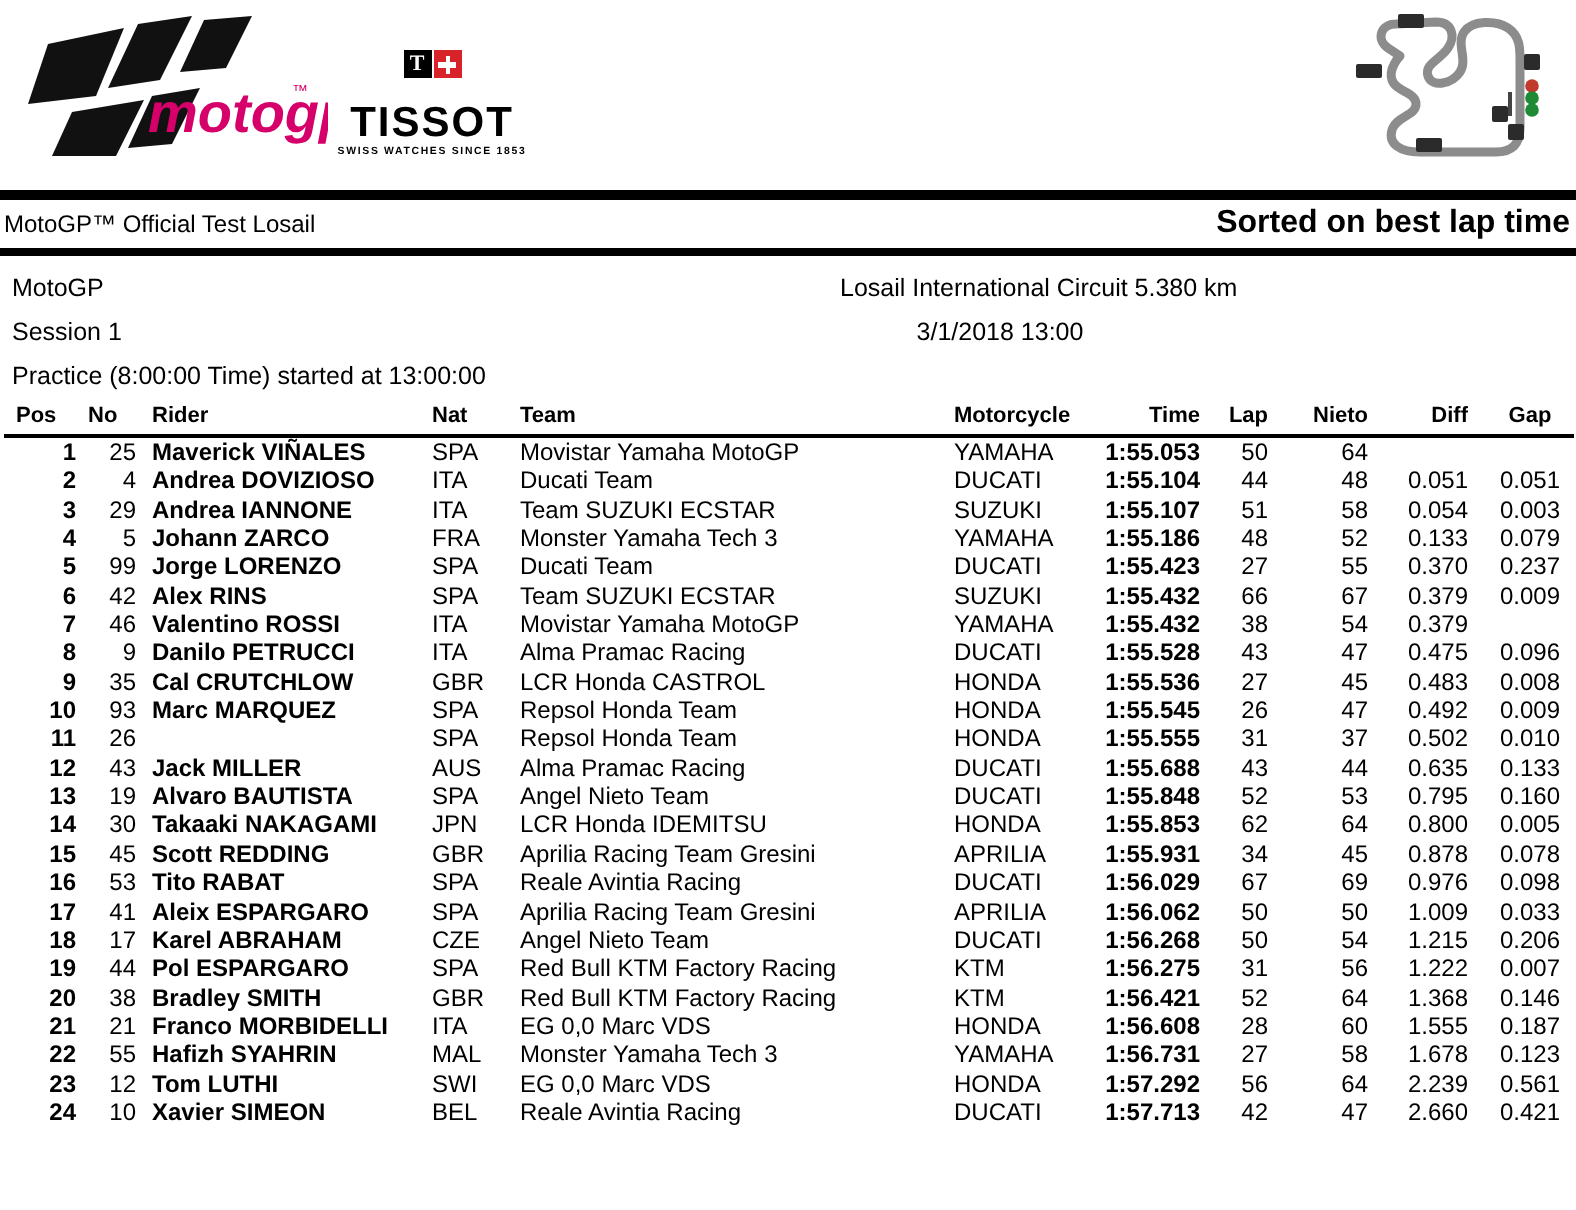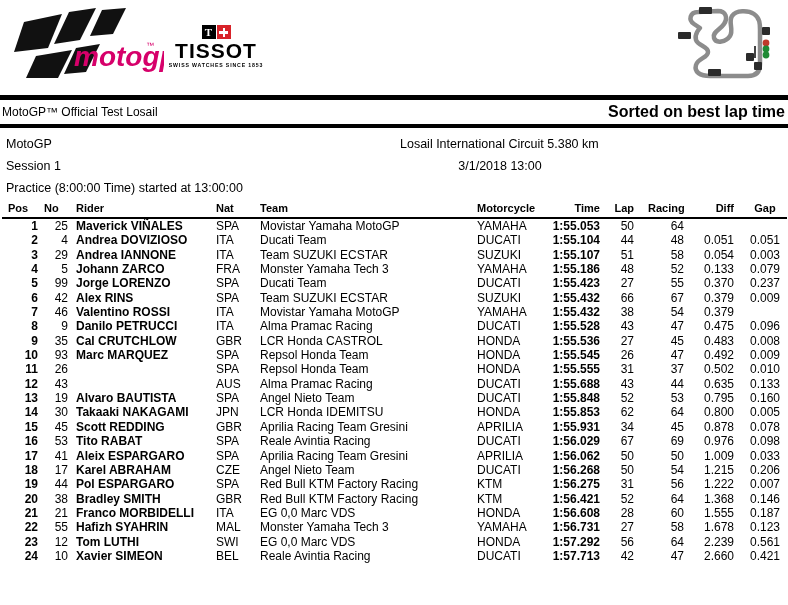--- a/index.html
+++ b/index.html
@@ -73,21 +73,21 @@
   }
   .tissot-cross::after {
     top: 6px; left: 2.5px; height: 2.5px; width: 9px;
   }
   .tissot-word {
     font-family: "Liberation Sans", sans-serif;
     font-weight: bold;
     font-size: 21px;
     letter-spacing: 1px;
     line-height: 21px;
-    margin-top: 1px;
+    margin-top: 12px;
   }
   .tissot-tag {
     font-size: 5.2px;
     font-weight: bold;
     letter-spacing: 0.85px;
     line-height: 7px;
     margin-top: 1px;
   }
 
   
@@ -146,21 +146,21 @@
     font-size: 12.5px;
     line-height: 22px;
   }
   .meta-left {
     position: absolute;
     left: 6px;
     white-space: nowrap;
   }
   .meta-mid {
     position: absolute;
-    left: 400px;
+    left: 420px;
     white-space: nowrap;
   }
   .meta-mid-right {
     position: absolute;
     left: 400px;
     width: 200px;
     text-align: center;
     white-space: nowrap;
   }
 
@@ -300,21 +300,21 @@
 
   <div class="row header-row">
     <span class="cell c-pos">Pos</span>
     <span class="cell c-no">No</span>
     <span class="cell c-rider">Rider</span>
     <span class="cell c-nat">Nat</span>
     <span class="cell c-team">Team</span>
     <span class="cell c-bike">Motorcycle</span>
     <span class="cell c-time">Time</span>
     <span class="cell c-lap">Lap</span>
-    <span class="cell c-total">Racing</span>
+    <span class="cell c-total">Nieto</span>
     <span class="cell c-diff">Diff</span>
     <span class="cell c-gap">Gap</span>
   </div>
   <div class="header-rule"></div>
 
   <div id="rows-container">
       <div class="row">
         <span class="cell c-pos">1</span>
         <span class="cell c-no">25</span>
         <span class="cell c-rider">Maverick VIÑALES</span>
@@ -452,20 +452,21 @@
         <span class="cell c-bike">HONDA</span>
         <span class="cell c-time">1:55.555</span>
         <span class="cell c-lap">31</span>
         <span class="cell c-total">37</span>
         <span class="cell c-diff">0.502</span>
         <span class="cell c-gap">0.010</span>
       </div>
       <div class="row">
         <span class="cell c-pos">12</span>
         <span class="cell c-no">43</span>
+        <span class="cell c-rider">Jack MILLER</span>
         <span class="cell c-nat">AUS</span>
         <span class="cell c-team">Alma Pramac Racing</span>
         <span class="cell c-bike">DUCATI</span>
         <span class="cell c-time">1:55.688</span>
         <span class="cell c-lap">43</span>
         <span class="cell c-total">44</span>
         <span class="cell c-diff">0.635</span>
         <span class="cell c-gap">0.133</span>
       </div>
       <div class="row">

